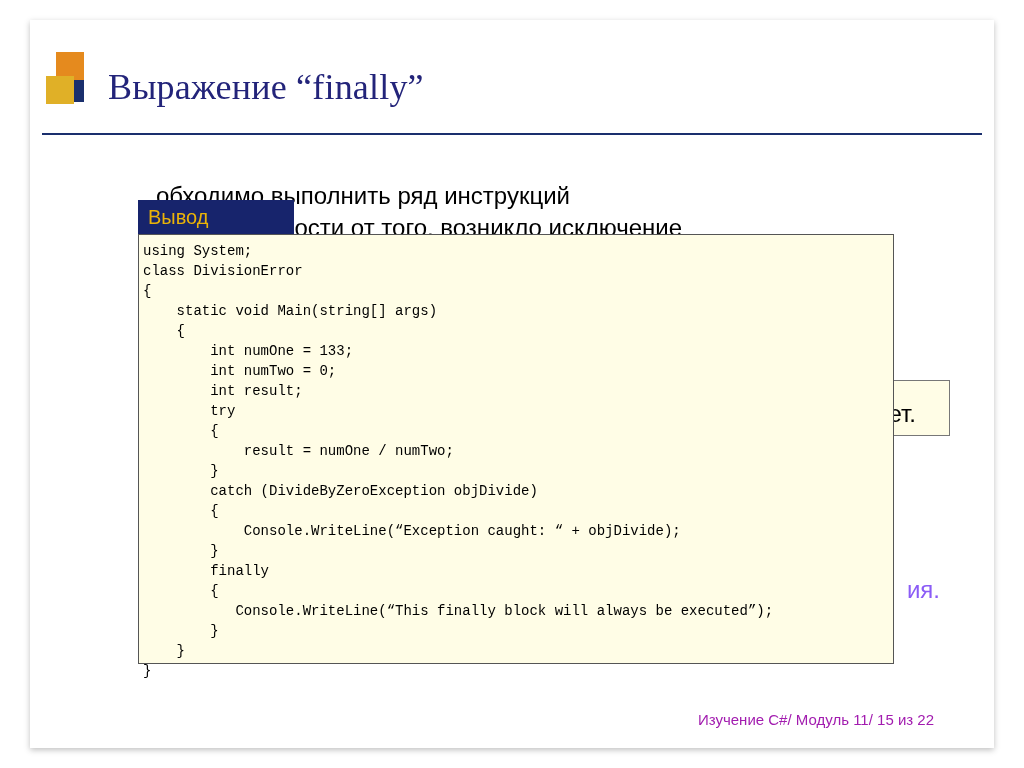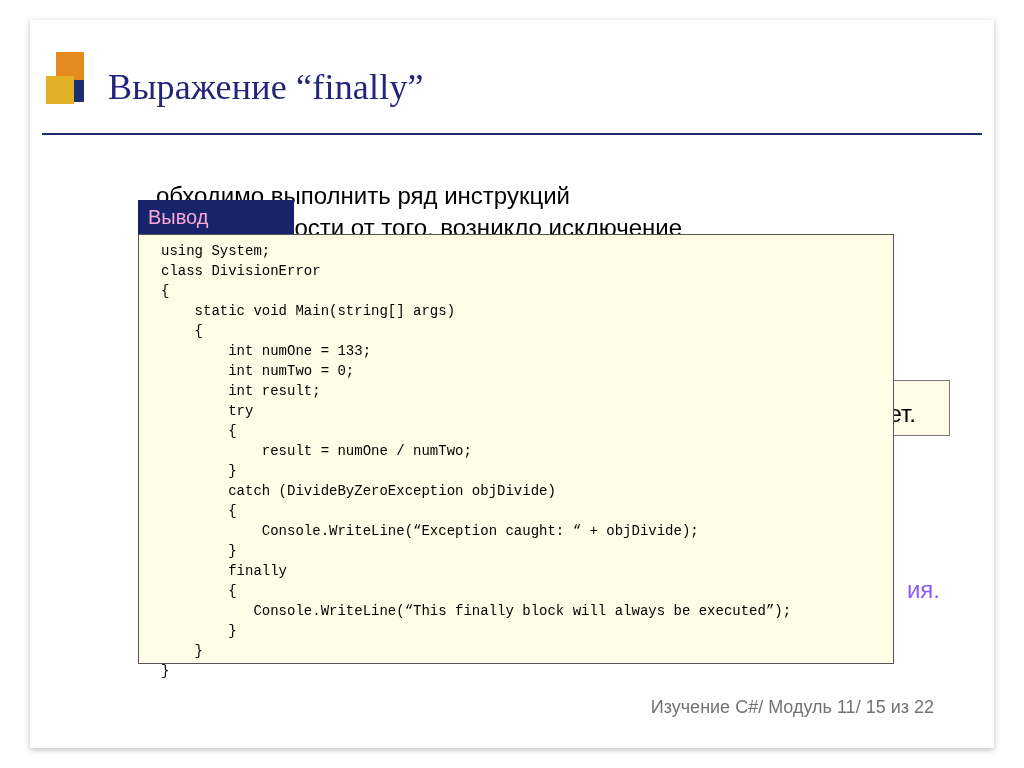--- a/index.html
+++ b/index.html
@@ -85,50 +85,50 @@
     background: #fffde6;
     border: 1px solid #777;
   }
   .output-label {
     position: absolute;
     top: 180px;
     left: 108px;
     width: 146px;
     height: 34px;
     background: #17246c;
-    color: #f9a8d4;
+    color: #eab308;
     font-family: Tahoma, Verdana, sans-serif;
     font-size: 20px;
     line-height: 34px;
     padding-left: 10px;
     z-index: 5;
   }
   .code-box {
     position: absolute;
     top: 214px;
     left: 108px;
     width: 756px;
     height: 430px;
     background: #fffde6;
     border: 1px solid #555;
     z-index: 6;
     font-family: "Courier New", monospace;
     font-size: 14px;
     line-height: 20px;
     color: #000;
-    padding: 6px 22px;
+    padding: 6px 4px;
     box-sizing: border-box;
     white-space: pre;
   }
   .footer-text {
     position: absolute;
-    bottom: 30px;
+    bottom: 20px;
     right: 60px;
-    font-size: 18px;
-    color: #737373;
+    font-size: 15px;
+    color: #a21caf;
     font-family: Verdana, Arial, sans-serif;
   }
 </style>
 </head>
 <body>
 
 <div class="slide">
 
   <div class="logo-block">
     <div class="sq sq-navy"></div>

